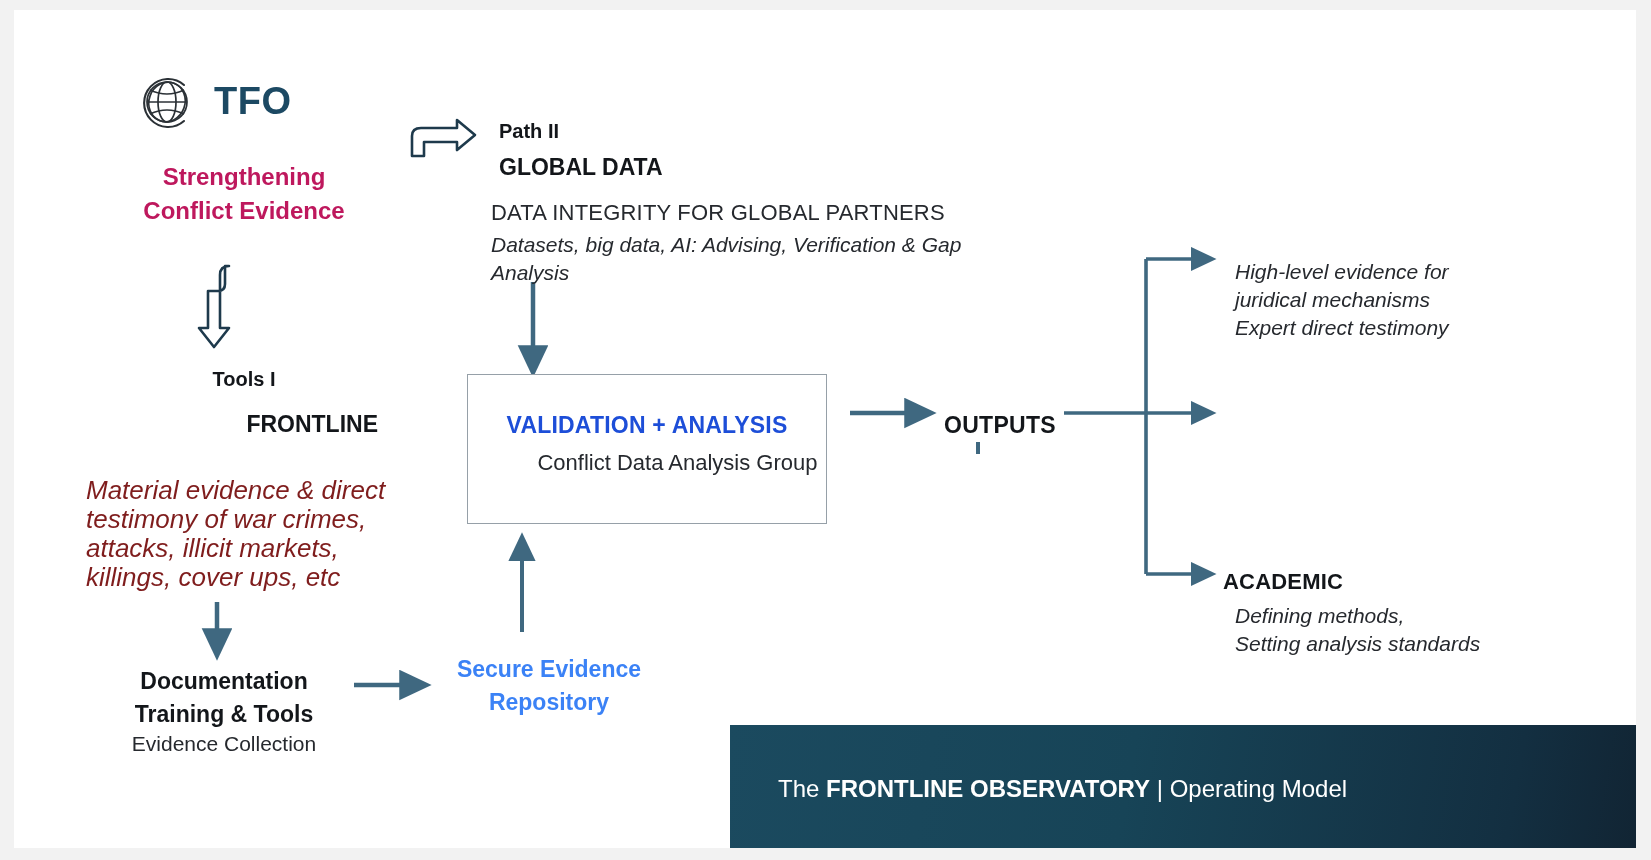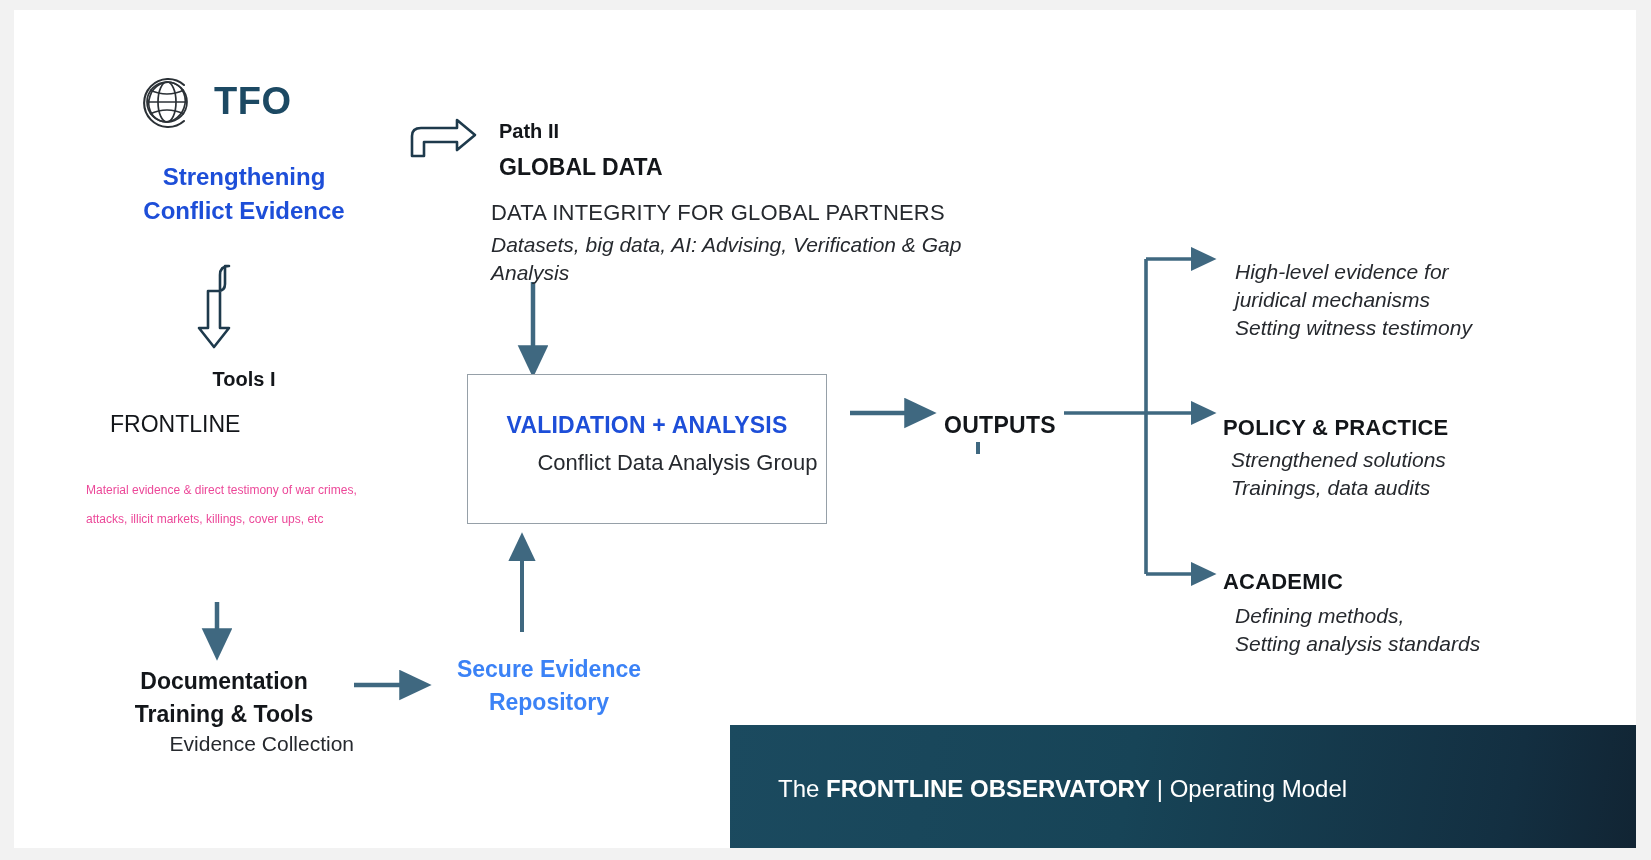--- a/index.html
+++ b/index.html
@@ -29,43 +29,43 @@
   #globe-icon { position: absolute; left: 8px; top: 0px; width: 64px; height: 62px; }
   #brand-acronym {
     position: absolute; left: 88px; top: 8px;
     font-size: 38px; font-weight: bold; letter-spacing: 0.5px;
     color: #1c4963;
   }
   #tagline {
     left: 96px; top: 150px; width: 268px;
     text-align: center;
     font-size: 24px; font-weight: bold; line-height: 34px;
-    color: #1d4ed8;
+    color: #be185d;
   }
   #tagline .tl2 { display: block; }
 
   
   #path1-label {
     left: 96px; top: 358px; width: 268px; text-align: center;
     font-size: 20px; font-weight: bold; color: #13161a;
   }
   #path1-title {
-    left: 96px; top: 398px; width: 268px; text-align: left;
-    font-size: 23px; font-weight: normal; line-height: 33px; color: #13161a;
+    left: 96px; top: 398px; width: 268px; text-align: right;
+    font-size: 23px; font-weight: bold; line-height: 33px; color: #13161a;
   }
   #path1-desc {
     left: 72px; top: 466px; width: 300px;
-    font-size: 12px; line-height: 29px; color: #ec4899;
+    font-size: 26px; font-style: italic; line-height: 29px; color: #7f1d1d;
   }
   #doc-title {
     left: 80px; top: 655px; width: 260px; text-align: center;
     font-size: 23px; font-weight: bold; line-height: 33px; color: #13161a;
   }
   #doc-sub {
-    left: 80px; top: 722px; width: 260px; text-align: right;
+    left: 80px; top: 722px; width: 260px; text-align: center;
     font-size: 21px; color: #26292e;
   }
 
   
   #path2-label {
     left: 485px; top: 110px;
     font-size: 20px; font-weight: bold; color: #13161a;
   }
   #path2-title {
     left: 485px; top: 144px;
@@ -236,31 +236,24 @@
       <div>Repository</div>
     </div>
 
     <div class="abs" id="outputs-label">OUTPUTS</div>
     <div class="abs" id="outputs-tick"></div>
 
     <div class="abs" id="out1">
       <div class="out-body">
         <div>High-level evidence for</div>
         <div>juridical mechanisms</div>
-        <div>Setting witness testimony</div>
+        <div>Expert direct testimony</div>
       </div>
     </div>
 
-    <div class="abs" id="out2">
-      <div class="out-head">POLICY &amp; PRACTICE</div>
-      <div class="out-body">
-        <div>Strengthened solutions</div>
-        <div>Trainings, data audits</div>
-      </div>
-    </div>
 
     <div class="abs" id="out3">
       <div class="out-head">ACADEMIC</div>
       <div class="out-body">
         <div>Defining methods,</div>
         <div>Setting analysis standards</div>
       </div>
     </div>
 
     <div class="abs" id="footer-banner">

